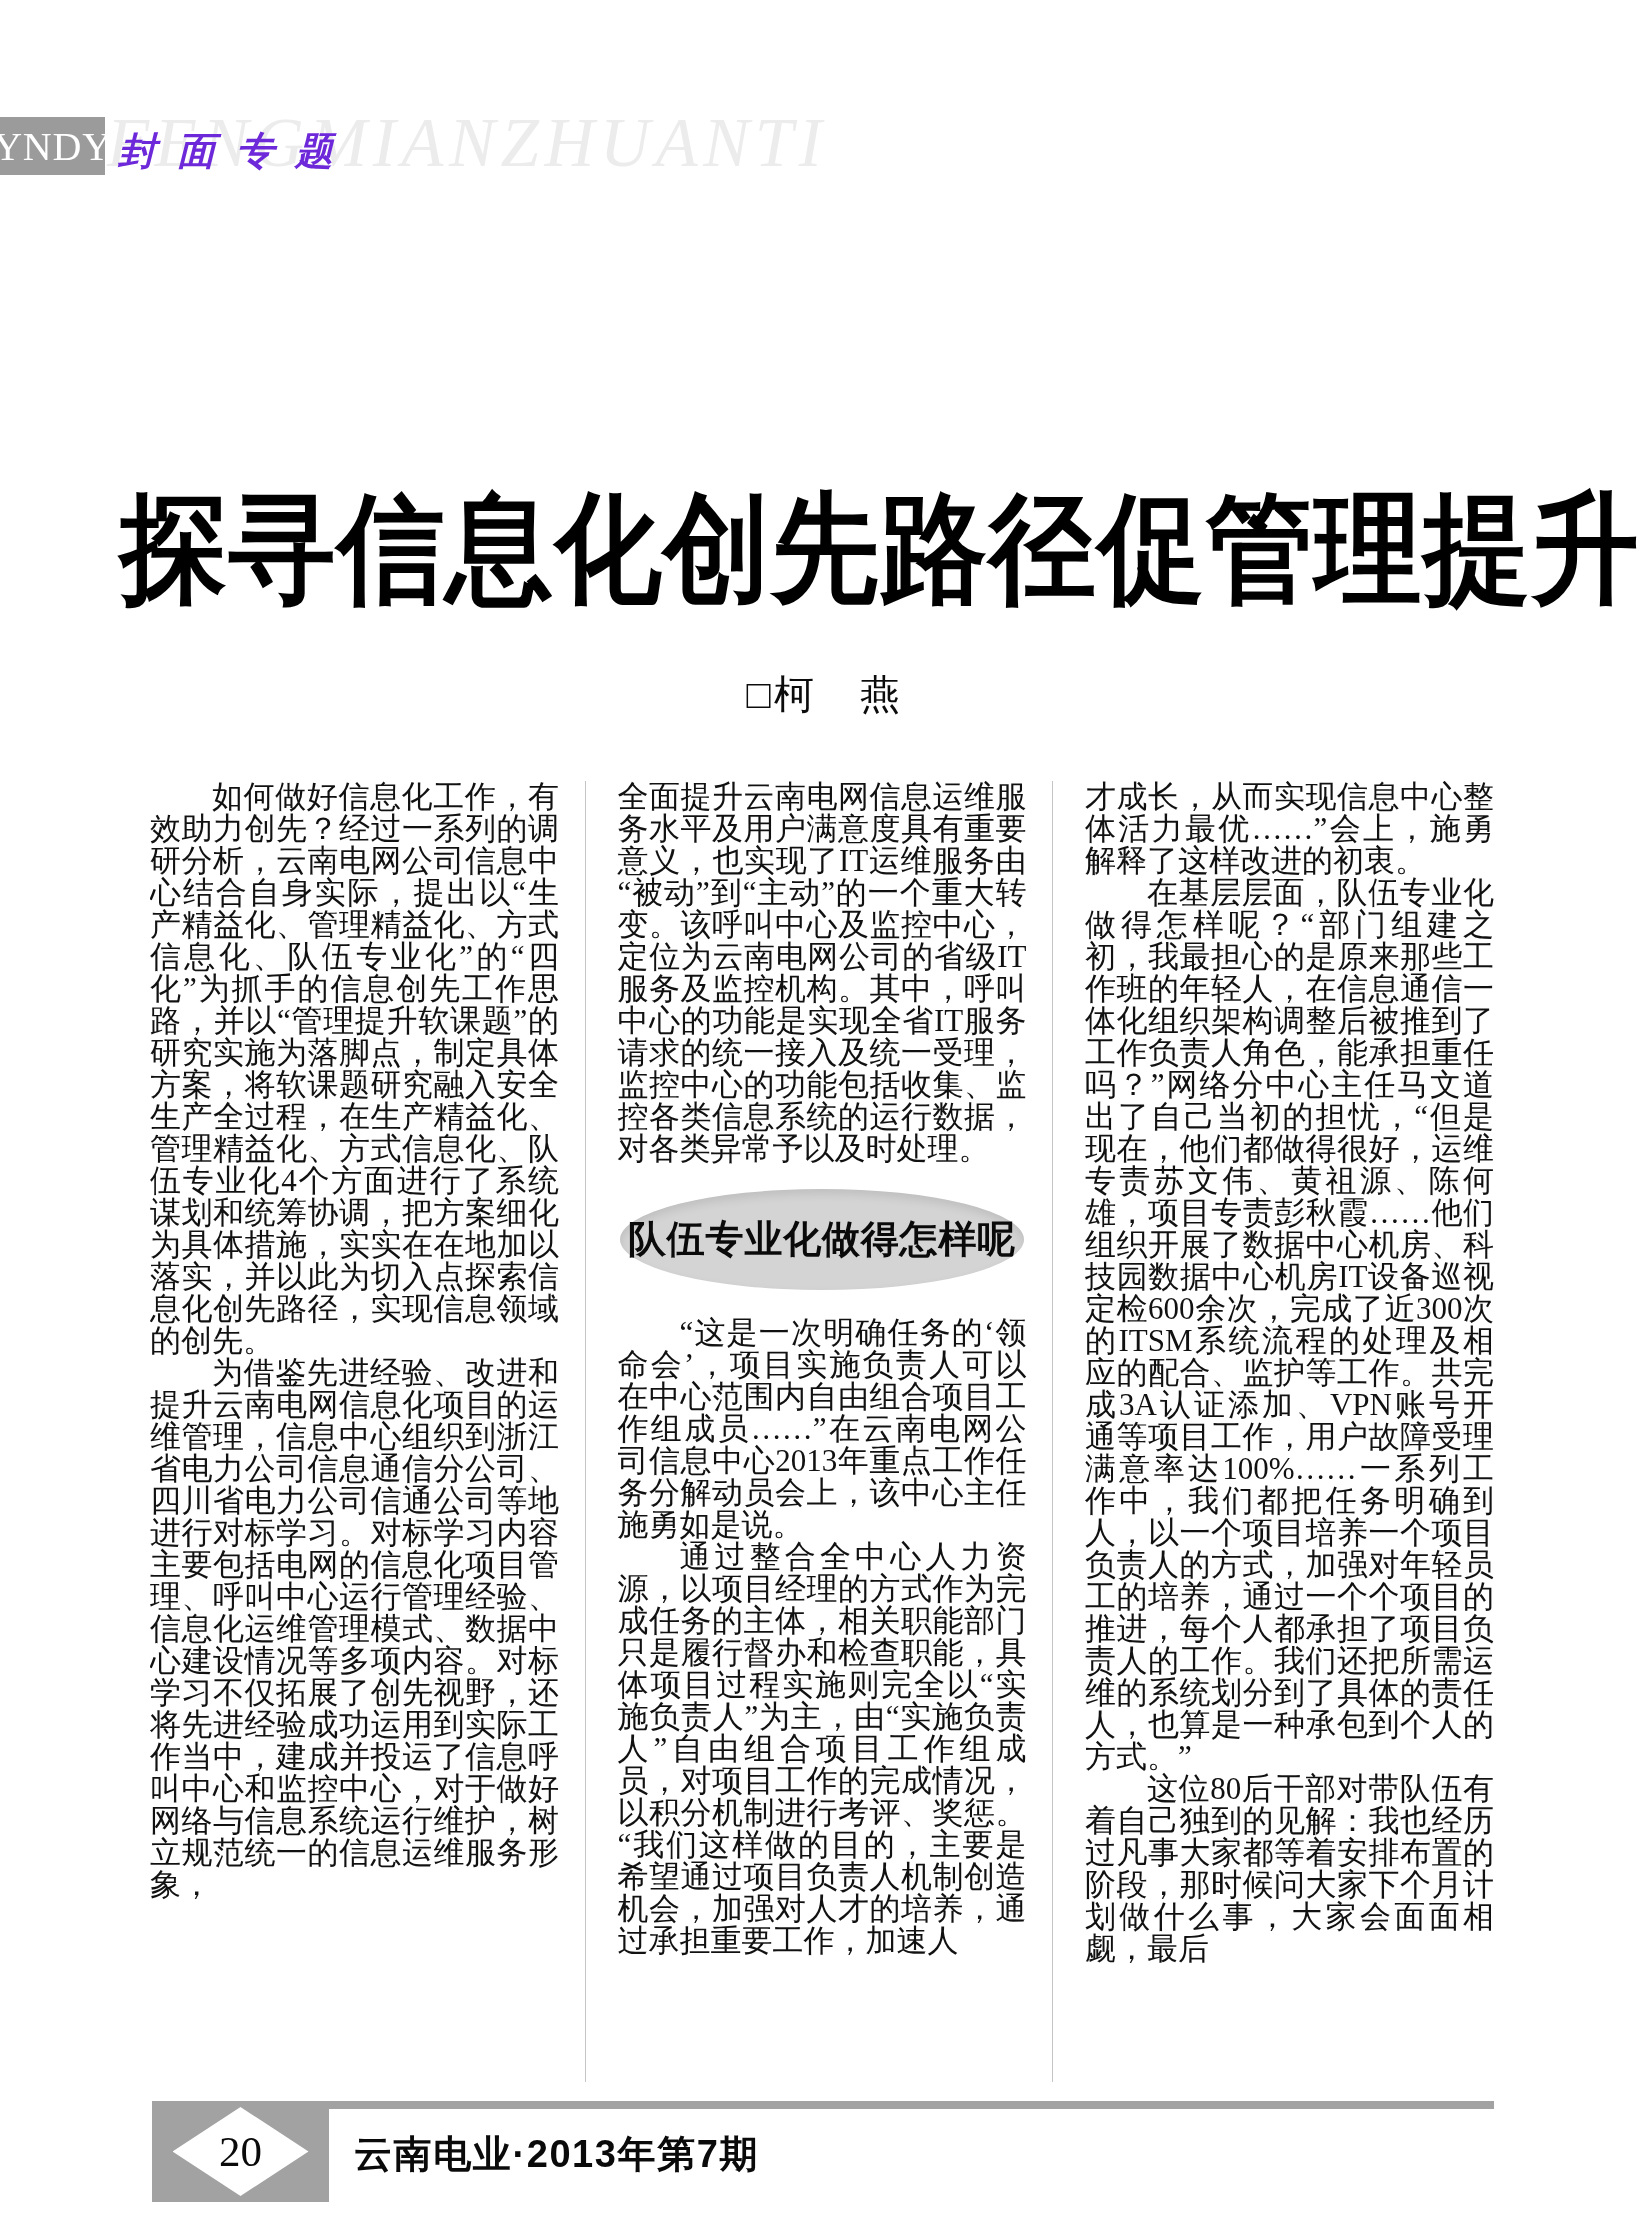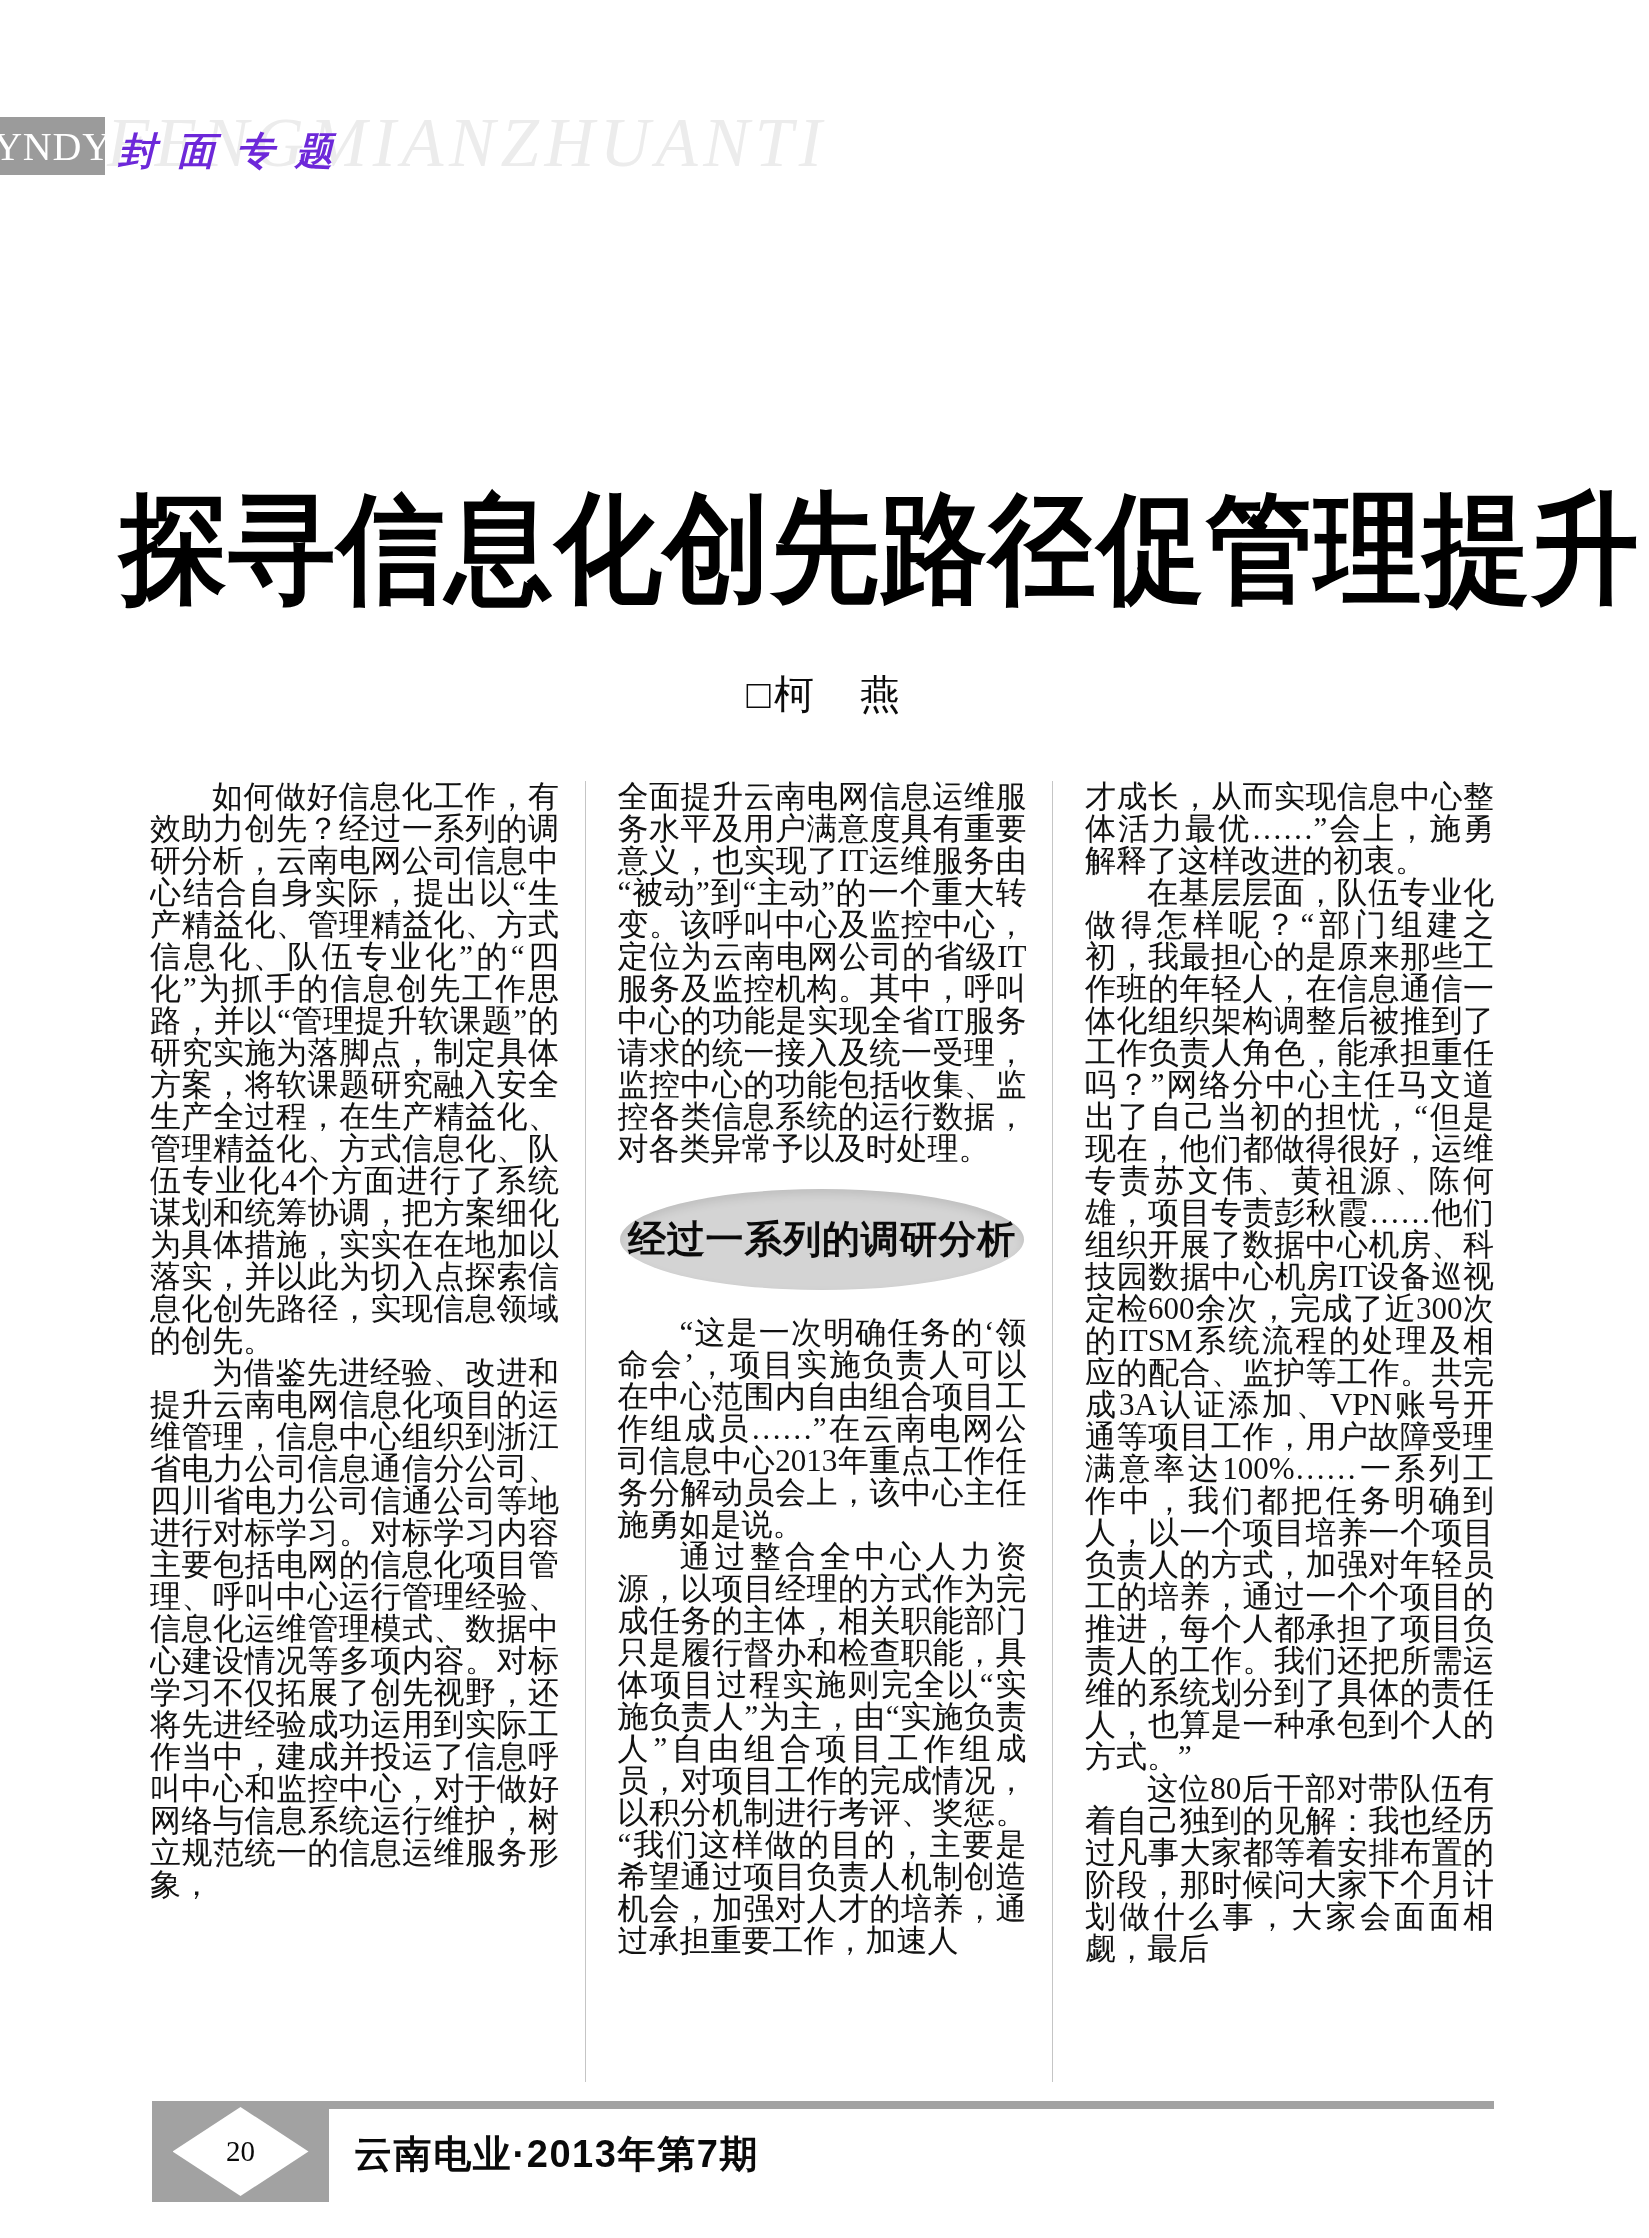--- a/index.html
+++ b/index.html
@@ -80,21 +80,21 @@
     position:absolute;left:152px;top:2101px;width:177px;height:101px;
     background:#a2a2a2;display:flex;align-items:center;justify-content:center;
   }
   .diamond{
     width:136px;height:89px;background:#ffffff;
     clip-path:polygon(50% 0,100% 50%,50% 100%,0 50%);
     display:flex;align-items:center;justify-content:center;
   }
   .diamond span{
     font-family:"Liberation Serif","DejaVu Serif",serif;
-    font-size:29px;color:#0a0a0a;
+    font-size:43px;color:#0a0a0a;
   }
   .journal-line{
     position:absolute;left:354px;top:2129px;
     font-family:"Liberation Sans","DejaVu Sans",sans-serif;
     font-weight:bold;font-size:38px;color:#0a0a0a;letter-spacing:1.6px;
   }
 </style>
 </head>
 <body>
 
@@ -110,21 +110,21 @@
   <div class="author">□柯　燕</div>
 
   <main class="columns">
     <section class="col">
         <p class="para indent">如何做好信息化工作，有效助力创先？经过一系列的调研分析，云南电网公司信息中心结合自身实际，提出以“生产精益化、管理精益化、方式信息化、队伍专业化”的“四化”为抓手的信息创先工作思路，并以“管理提升软课题”的研究实施为落脚点，制定具体方案，将软课题研究融入安全生产全过程，在生产精益化、管理精益化、方式信息化、队伍专业化4个方面进行了系统谋划和统筹协调，把方案细化为具体措施，实实在在地加以落实，并以此为切入点探索信息化创先路径，实现信息领域的创先。</p>
         <p class="para indent">为借鉴先进经验、改进和提升云南电网信息化项目的运维管理，信息中心组织到浙江省电力公司信息通信分公司、四川省电力公司信通公司等地进行对标学习。对标学习内容主要包括电网的信息化项目管理、呼叫中心运行管理经验、信息化运维管理模式、数据中心建设情况等多项内容。对标学习不仅拓展了创先视野，还将先进经验成功运用到实际工作当中，建成并投运了信息呼叫中心和监控中心，对于做好网络与信息系统运行维护，树立规范统一的信息运维服务形象，</p>
       </section>
     <section class="col">
         <p class="para">全面提升云南电网信息运维服务水平及用户满意度具有重要意义，也实现了IT运维服务由“被动”到“主动”的一个重大转变。该呼叫中心及监控中心，定位为云南电网公司的省级IT服务及监控机构。其中，呼叫中心的功能是实现全省IT服务请求的统一接入及统一受理，监控中心的功能包括收集、监控各类信息系统的运行数据，对各类异常予以及时处理。</p>
         <div class="sec-header">
-          <span>经过一系列的调研分析</span>
+          <span>队伍专业化做得怎样呢</span>
         </div>
         <p class="para indent">“这是一次明确任务的‘领命会’，项目实施负责人可以在中心范围内自由组合项目工作组成员……”在云南电网公司信息中心2013年重点工作任务分解动员会上，该中心主任施勇如是说。</p>
         <p class="para indent">通过整合全中心人力资源，以项目经理的方式作为完成任务的主体，相关职能部门只是履行督办和检查职能，具体项目过程实施则完全以“实施负责人”为主，由“实施负责人”自由组合项目工作组成员，对项目工作的完成情况，以积分机制进行考评、奖惩。“我们这样做的目的，主要是希望通过项目负责人机制创造机会，加强对人才的培养，通过承担重要工作，加速人</p>
       </section>
     <section class="col">
         <p class="para">才成长，从而实现信息中心整体活力最优……”会上，施勇解释了这样改进的初衷。</p>
         <p class="para indent">在基层层面，队伍专业化做得怎样呢？“部门组建之初，我最担心的是原来那些工作班的年轻人，在信息通信一体化组织架构调整后被推到了工作负责人角色，能承担重任吗？”网络分中心主任马文道出了自己当初的担忧，“但是现在，他们都做得很好，运维专责苏文伟、黄祖源、陈何雄，项目专责彭秋霞……他们组织开展了数据中心机房、科技园数据中心机房IT设备巡视定检600余次，完成了近300次的ITSM系统流程的处理及相应的配合、监护等工作。共完成3A认证添加、VPN账号开通等项目工作，用户故障受理满意率达100%……一系列工作中，我们都把任务明确到人，以一个项目培养一个项目负责人的方式，加强对年轻员工的培养，通过一个个项目的推进，每个人都承担了项目负责人的工作。我们还把所需运维的系统划分到了具体的责任人，也算是一种承包到个人的方式。”</p>
         <p class="para indent">这位80后干部对带队伍有着自己独到的见解：我也经历过凡事大家都等着安排布置的阶段，那时候问大家下个月计划做什么事，大家会面面相觑，最后</p>
       </section>
   </main>

